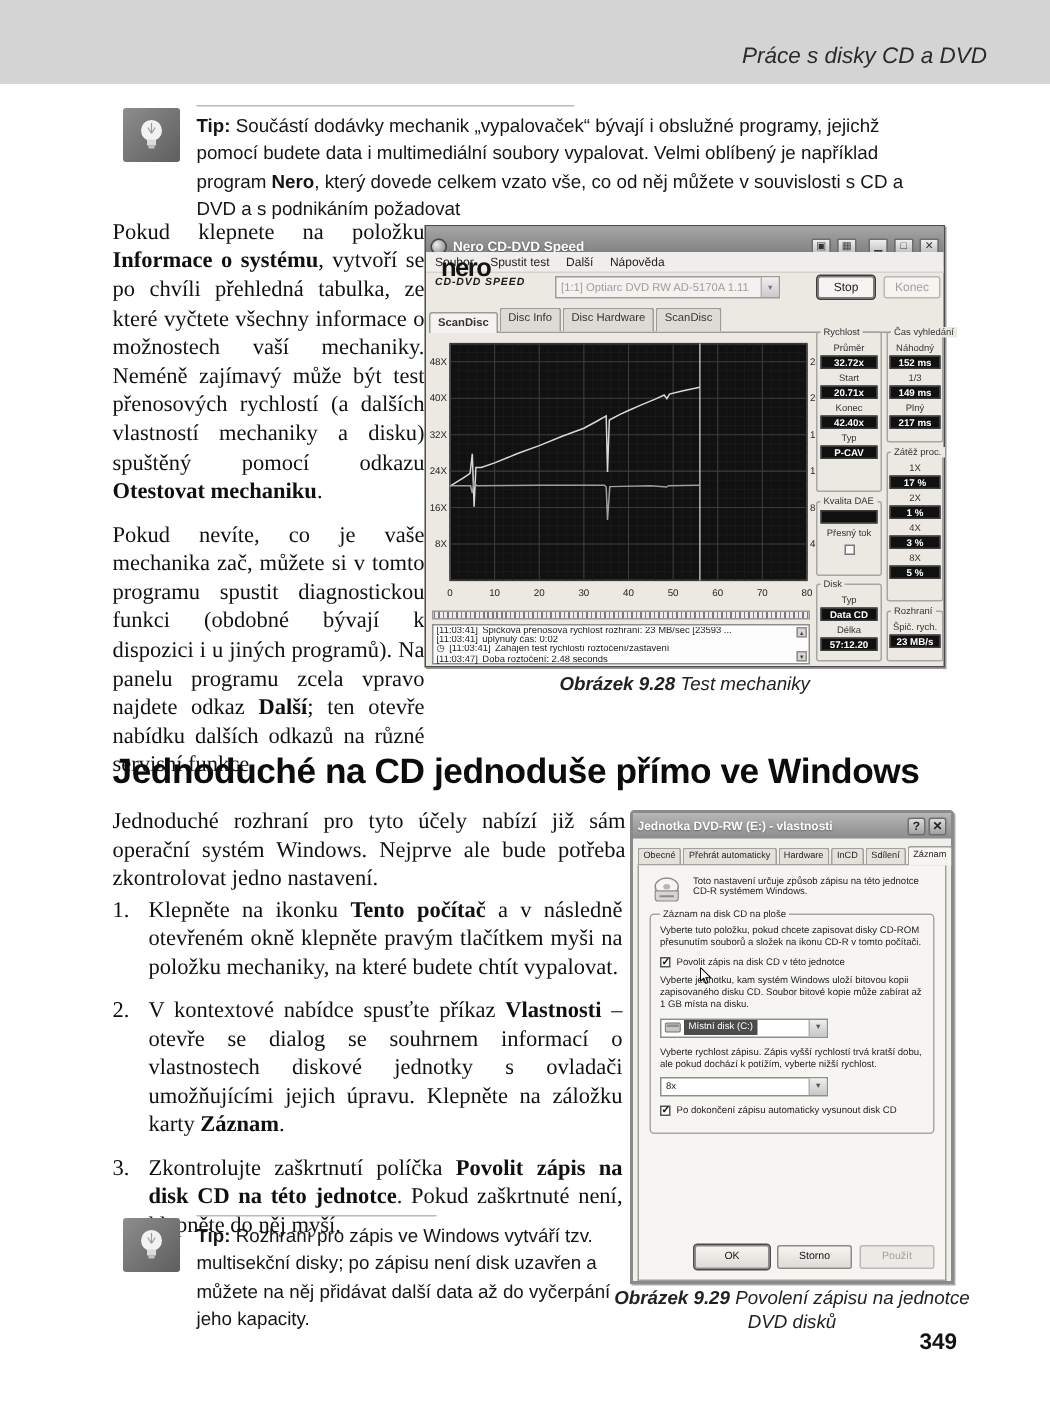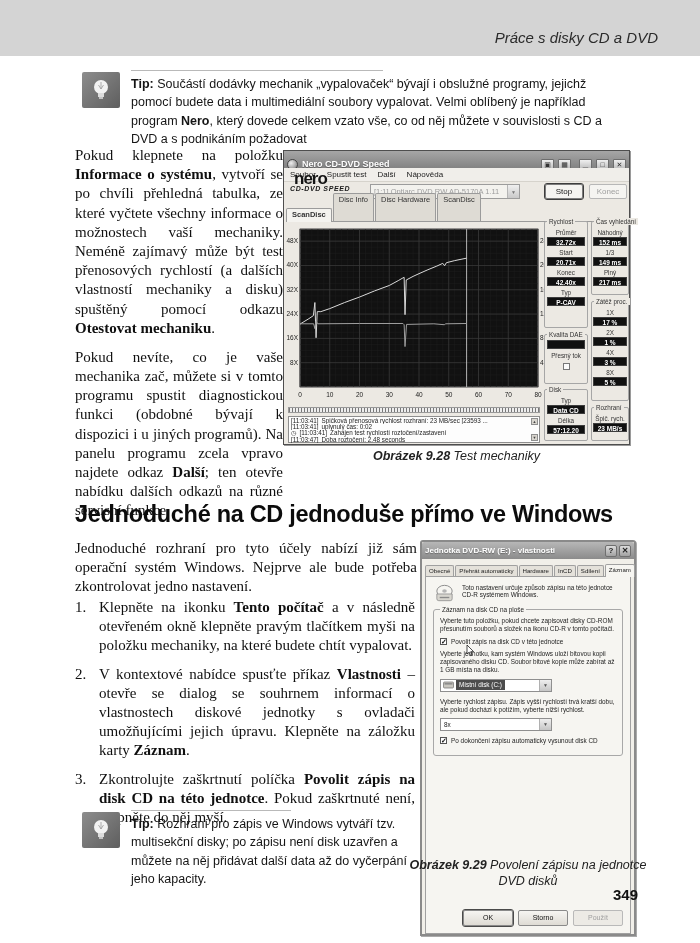--- a/index.html
+++ b/index.html
@@ -61,42 +61,42 @@
   .n-combo .cv { flex:1; font-size:7.5px; color:#9d9d9d; padding-left:3px; white-space:nowrap; overflow:hidden; }
   .n-combo .ca { width:12px; height:100%; border-left:1px solid #b5b5b5; font-size:5px; color:#777;
     display:flex; align-items:center; justify-content:center; background:linear-gradient(#efefef,#c9c9c9); }
   .n-btn { position:absolute; top:2px; height:15px; font-size:8px; text-align:center;
     background:#f5f4f1; border:1px solid #7c7c7c; border-radius:2px; line-height:13px; }
   .n-btn.primary { left:261px; width:38px; outline:1px solid #3d3d3d; }
   .n-btn.disabled { left:305px; width:38px; color:#a0a0a0; border-color:#b7b7b7; }
   .n-tabs { position:absolute; left:2px; top:57px; right:2px; height:14px; display:flex; gap:1px;
     align-items:flex-end; border-bottom:1px solid #9b9b9b; }
   .n-tab { font-size:7.5px; padding:1px 5px 1px 5px; background:#dedbd4; border:1px solid #9b9b9b;
-    border-bottom:none; border-radius:2px 2px 0 0; color:#333; height:28px; }
+    border-bottom:none; border-radius:2px 2px 0 0; color:#333; height:16px; }
   .n-tab.active { background:#f4f3ef; height:14px; margin-bottom:-1px; font-weight:bold; }
   .n-graph { left:2px; top:72px; width:262px; height:182px; }
   .n-strip { left:4px; top:256px; width:252px; height:6px; border:1px solid #999;
     background:repeating-linear-gradient(90deg,#787878 0 1px,#eee 1px 3px); }
   .n-log { left:4px; top:265px; width:252px; height:27px; background:#fdfdfd; border:1px solid #8e8e8e;
     font-size:6.3px; color:#222; padding:1px 10px 1px 2px; position:absolute; line-height:1.0; }
   .n-log-row { white-space:nowrap; overflow:hidden; height:6.2px; display:flex; gap:3px; }
   .n-log time { flex:none; }
   .n-scroll { position:absolute; right:1px; width:7px; height:7px; background:#d9d6cf;
     border:1px solid #8e8e8e; font-size:4px; line-height:5px; text-align:center; color:#444; }
   .n-group { position:absolute; border:1px solid #a6a6a6; border-radius:2px; background:#ece9e3; }
   .n-group .glabel { position:absolute; top:-4px; left:2px; background:#ece9e3; font-size:6.3px;
     color:#333; padding:0 2px; white-space:nowrap; }
   .n-fields { display:flex; flex-direction:column; align-items:center; gap:1px; padding-top:5px; }
   .n-flabel { font-size:6.3px; color:#333; margin-top:2px; }
   .lcd { width:38px; height:9px; background:#101010; color:#fff; font-size:6.5px; font-weight:bold;
     text-align:center; line-height:9px; border:1px solid #3d3d3d; }
   .n-check { width:7px; height:7px; border:1px solid #777; background:#fbfbfb; margin-top:3px; }
 
   
-  .dlg { left:420px; top:540px; width:216px; height:396px; background:#f1efe9;
+  .dlg { left:420px; top:540px; width:216px; height:316px; background:#f1efe9;
     border:2px solid #8a8a8a; border-radius:3px 3px 0 0; box-shadow:1px 1px 0 #aaa; }
   .d-title { position:absolute; left:0; top:0; right:0; height:17px;
     background:linear-gradient(#b7b7b7,#8b8b8b); border-radius:2px 2px 0 0;
     display:flex; align-items:center; padding:0 3px; gap:2px; }
   .d-title .t { flex:1; color:#fff; font-weight:bold; font-size:8px; text-shadow:0 1px 1px #666;
     white-space:nowrap; overflow:hidden; }
   .d-wbtn { width:12px; height:12px; border-radius:2px; background:linear-gradient(#dcdcdc,#a2a2a2);
     border:1px solid #6f6f6f; color:#222; font-size:8px; line-height:10px; text-align:center; font-weight:bold; }
   .d-tabs { position:absolute; left:3px; top:21px; right:3px; height:14px; display:flex;
     align-items:flex-end; border-bottom:1px solid #a0a0a0; }

